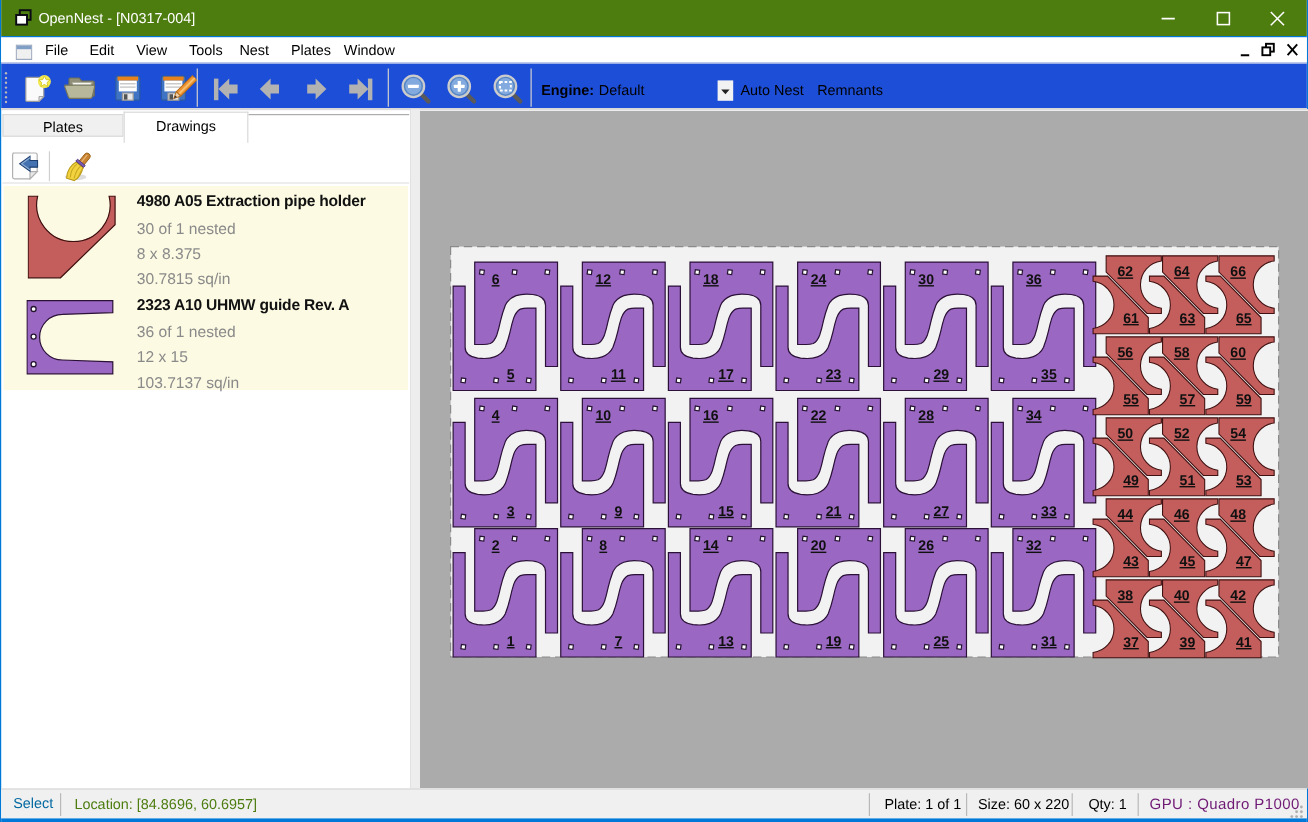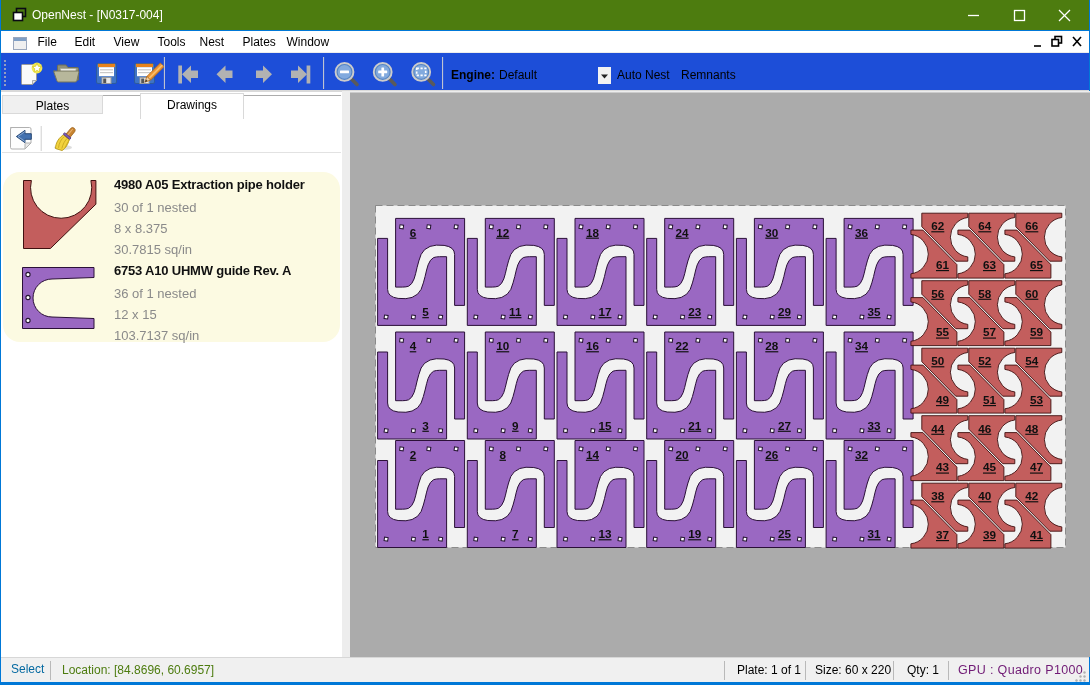--- a/index.html
+++ b/index.html
@@ -11,23 +11,23 @@
 #toolbar { left:0; top:52px; width:100%; height:38px; background:#1d4ed8; border-top:1px solid #ededed; }
 #toolbar-border { left:0; top:90px; width:100%; height:2px; background:#d9d9d9; }
 #lpanel { left:1px; top:92px; width:339px; height:565px; background:#fff; }
 #canvas { left:341px; top:91px; width:749px; height:566px; background:#ededed; }
 #statusbar { left:0; top:657px; width:100%; height:25px; background:#f0f0f0; border-top:1px solid #d7d7d7; font-size:12px; }
 #blue-bottom { left:0; top:682px; width:100%; height:3px; background:#0078d7; }
 .tb { position:absolute; top:6px; font-size:12px; }
 .tabs { position:absolute; left:0; top:0; width:339px; height:27px; }
 .tabline { position:absolute; left:0; top:2.7px; width:339px; height:1px; background:#acacac; }
 .tab1 { position:absolute; left:0; top:2.7px; width:101px; height:19px; background:#f0f0f0; border:1px solid #d9d9d9; font-size:12px; text-align:center; padding-top:3px; }
-.tab2 { position:absolute; left:101px; top:1px; width:104px; height:26px; background:#fff; border:1px solid #d9d9d9; border-bottom:none; font-size:12px; text-align:center; padding-top:4px; z-index:3;margin-left:37px; }
+.tab2 { position:absolute; left:101px; top:1px; width:104px; height:26px; background:#fff; border:1px solid #d9d9d9; border-bottom:none; font-size:12px; text-align:center; padding-top:4px; z-index:3; }
 .ptool { position:absolute; left:0; top:31px; width:339px; height:30px; border-bottom:1px solid #e2e2e2; }
-#list { position:absolute; left:1px; top:80px; width:337px; height:170px; background:#fcfae2;border-radius:17px; }
+#list { position:absolute; left:1px; top:63px; width:337px; height:170px; background:#fcfae2; }
 .item-title { position:absolute; font-size:13px; font-weight:bold; color:#111; letter-spacing:-0.2px; }
 .item-line { position:absolute; font-size:13px; color:#8a8a8a; }
 .pn { font:bold 11.7px "Liberation Sans",sans-serif; fill:#101010; text-anchor:middle; text-decoration:underline; }
 .rn { font:bold 11.7px "Liberation Sans",sans-serif; fill:#101010; text-anchor:middle; text-decoration:underline; }
 .sep { position:absolute; width:1px; background:#b9b9b9; }
 </style></head>
 <body>
 <div id="win">
 
 <div id="titlebar" class="abs">
@@ -188,21 +188,21 @@
 <g fill="#fff" stroke="#241430" stroke-width="1.1">
  <circle cx="6" cy="7.5" r="2.1"></circle>
               <circle cx="6" cy="30.5" r="2.1"></circle>
               <circle cx="6" cy="53.5" r="2.1"></circle>
 </g>
 </svg></div>
   <div class="item-title" style="left:111px;top:5px">4980 A05 Extraction pipe holder</div>
   <div class="item-line" style="left:111px;top:28px">30 of 1 nested</div>
   <div class="item-line" style="left:111px;top:49px">8 x 8.375</div>
   <div class="item-line" style="left:111px;top:70px">30.7815 sq/in</div>
-  <div class="item-title" style="left:111px;top:91px">6753 A10 UHMW guide Rev. A</div>
+  <div class="item-title" style="left:111px;top:91px">2323 A10 UHMW guide Rev. A</div>
   <div class="item-line" style="left:111px;top:114px">36 of 1 nested</div>
   <div class="item-line" style="left:111px;top:135px">12 x 15</div>
   <div class="item-line" style="left:111px;top:156px">103.7137 sq/in</div>
  </div>
 </div>
 
 <div id="canvas" class="abs"><svg id="nest" width="749" height="566" viewBox="341 91 749 566">
 <defs>
 <path id="pp" d="M0,0 H69 V87 H59 V36 Q59,28.5 48.5,27 Q40,26 34.5,28 Q28,30.5 25.5,36 Q23,42.5 21.5,49 Q20,56 18.5,60.5 Q16.5,66 13,67.8 Q10.5,68.7 7,68.7 L0,68.7 Z" fill="#9a68c2" stroke="#2b1038" stroke-width="1"></path>
 <g id="ph">

